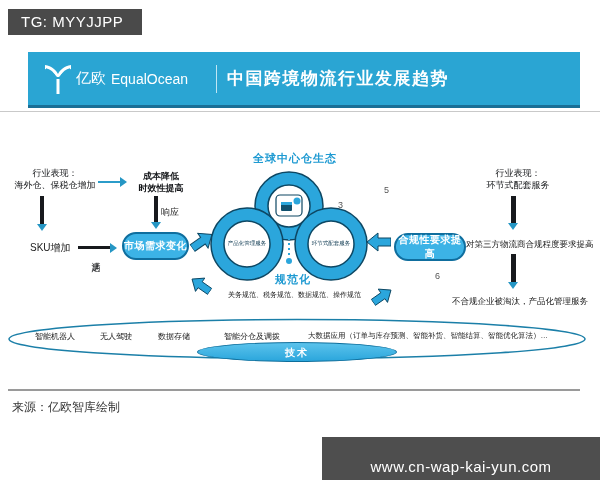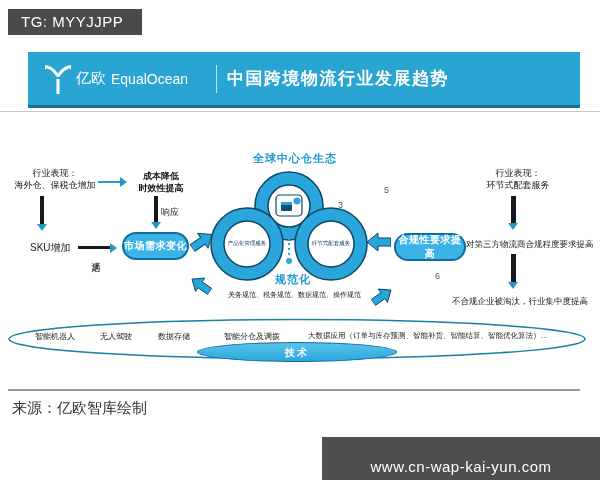--- a/index.html
+++ b/index.html
@@ -43,21 +43,21 @@
 
   .vlabel { writing-mode:vertical-rl; font-size:9px; color:#15171a; letter-spacing:1px; }
 
   
   #tech-ellipse { left:197px; top:306px; width:200px; height:20px; border-radius:50%;
     background:linear-gradient(#5bc3ec,#2ba6dc); border:1px solid #0d6e9c;
     color:#fff; font-size:10px; font-weight:bold; text-align:center; line-height:19px;
     letter-spacing:2px;margin-top:36px; }
 
   #divider { left:8px; top:389px; width:572px; height:2px; background:#9a9a9a; }
-  #source-line { left:12px; top:399px; font-size:15px; color:#333; }
+  #source-line { left:12px; top:399px; font-size:12px; color:#333; }
   #watermark { left:382px; top:400px; font-size:11px; color:#555; }
   #site-box { left:322px; top:437px; width:278px; height:59px; background:#4e4e4e;
     color:#fff; font-size:15px; display:flex; align-items:center; justify-content:center;
     letter-spacing:.5px; }
 
   .ring-text { font-size:5.5px; color:#0c3850; text-align:center; line-height:6px; }
 </style>
 </head>
 <body>
 
@@ -152,21 +152,21 @@
     <div>环节式配套服务</div>
   </div>
   <div class="abs vbar" style="left:511px; top:196px; height:27px; width:5px;"></div>
   <div class="abs tip-down" style="left:508px; top:223px;"></div>
 
   <div class="abs pill" style="left:394px; top:233px; width:72px; height:28px;">合规性要求提高</div>
   <div class="abs tiny" style="left:466px; top:239px; font-size:8.5px;">对第三方物流商合规程度要求提高</div>
 
   <div class="abs vbar" style="left:511px; top:254px; height:28px; width:5px;"></div>
   <div class="abs tip-down" style="left:508px; top:282px;"></div>
-  <div class="abs tiny" style="left:452px; top:296px; font-size:8.5px;">不合规企业被淘汰，行业集中度提高</div>
+  <div class="abs tiny" style="left:452px; top:296px; font-size:8.5px;">不合规企业被淘汰，产品化管理服务</div>
 
   <div class="abs num" style="left:384px; top:185px;">5</div>
   <div class="abs num" style="left:338px; top:200px;">3</div>
   <div class="abs num" style="left:435px; top:271px;">6</div>
 
   <svg class="abs" style="left:6px; top:318px;" width="582" height="42" viewBox="0 0 582 42">
     <ellipse cx="291" cy="21" rx="288" ry="19.5" fill="none" stroke="#1b7fa8" stroke-width="1.5"></ellipse>
   </svg>
   <div class="abs" id="tech-ellipse">技术</div>
 

